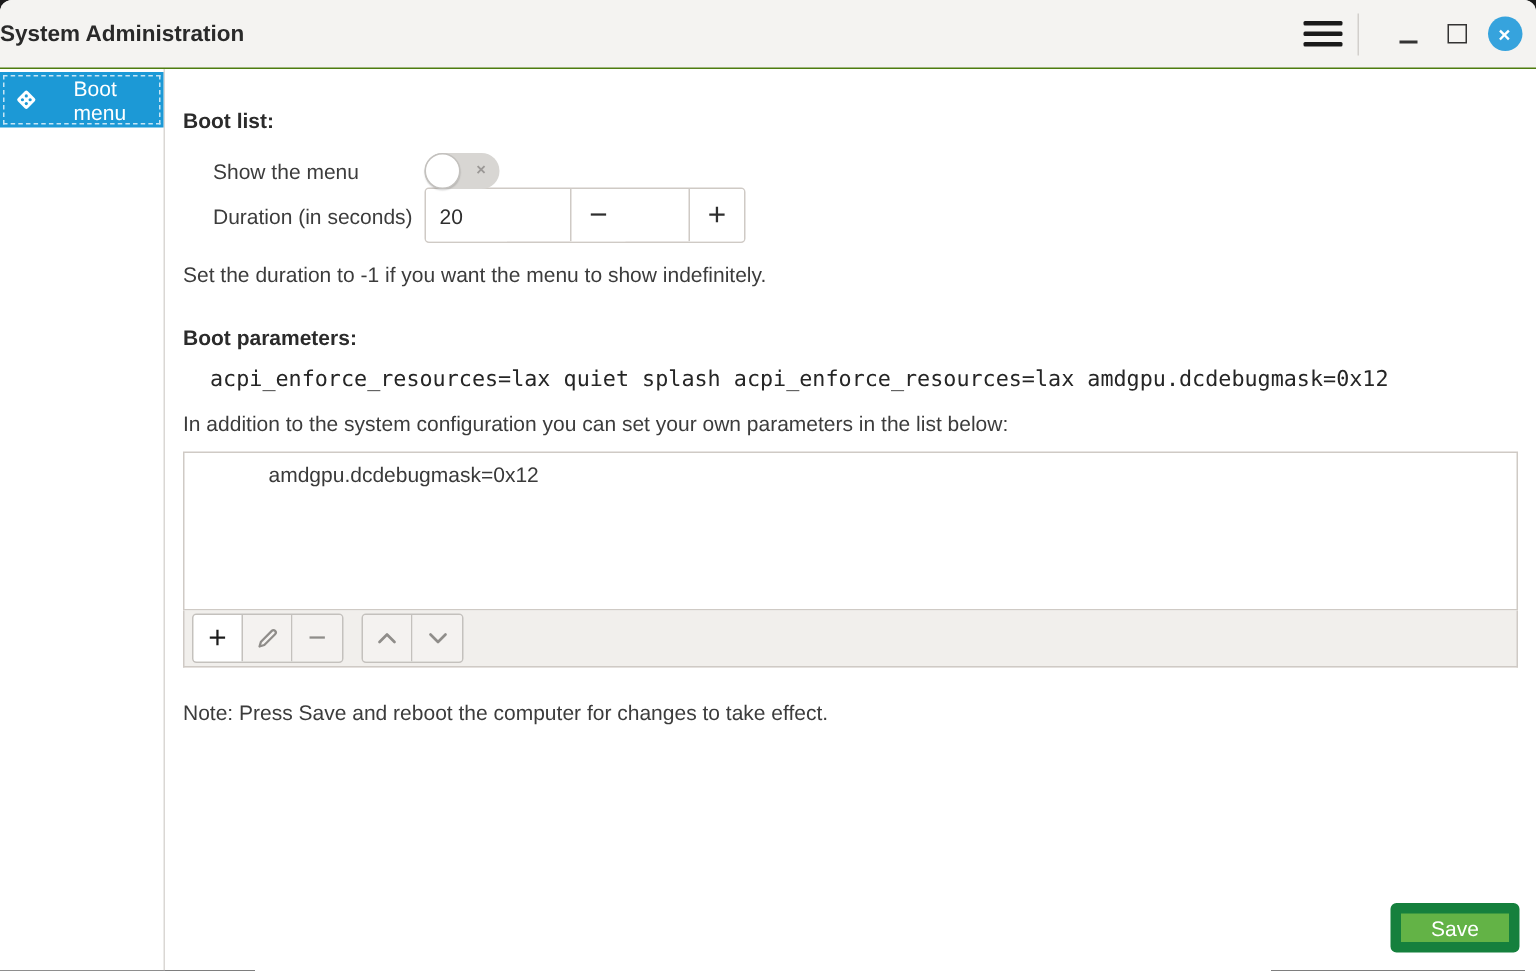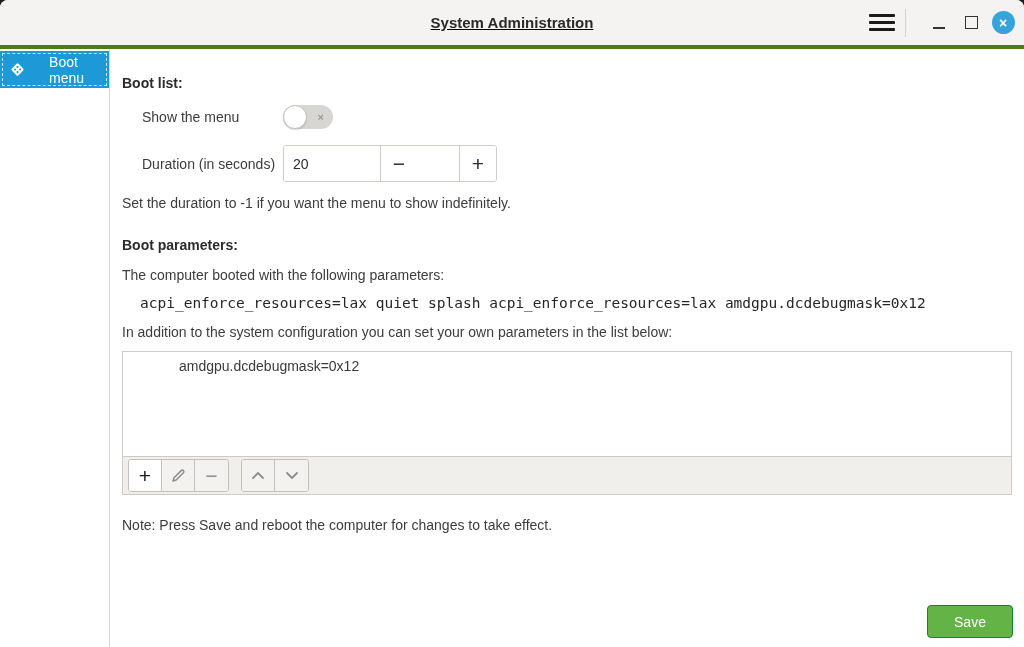--- a/index.html
+++ b/index.html
@@ -1,19 +1,19 @@
 <!DOCTYPE html>
 <html><head>
 <meta charset="utf-8">
 <style>
   html,body{margin:0;padding:0;background:#1b1b1b;font-family:"Liberation Sans","DejaVu Sans",sans-serif;}
   .window{width:1024px;height:647px;background:#ffffff;border-radius:8px 8px 0 0;overflow:hidden;position:relative;}
 
   
-  .titlebar{height:45px;background:#f4f3f1;border-bottom:4px solid #4d7c0f;position:relative;display:flex;align-items:center;justify-content:center;text-decoration:underline;}
+  .titlebar{height:45px;background:#f4f3f1;border-bottom:1px solid #4d7c0f;position:relative;display:flex;align-items:center;}
   .title{font-size:15px;font-weight:bold;color:#2a2a2a;}
   .tb-right{position:absolute;right:8px;top:0;height:45px;display:flex;align-items:center;}
   .hamburger{width:26px;height:26px;display:flex;flex-direction:column;justify-content:center;gap:4px;cursor:pointer;margin-right:10px;}
   .hamburger span{display:block;height:3px;background:#1a1a1a;border-radius:1px;}
   .tb-sep{width:1px;height:28px;background:#d2cfcc;margin-right:14px;}
   .winbtn{width:26px;height:26px;display:flex;align-items:center;justify-content:center;margin-left:6px;cursor:pointer;}
   .min-glyph{width:12px;height:0;border-bottom:2px solid #333;margin-top:10px;}
   .max-glyph{width:11px;height:11px;border:1.5px solid #333;}
   .close-circle{width:23px;height:23px;border-radius:50%;background:#36a3dd;color:#fff;display:flex;align-items:center;justify-content:center;font-size:14px;font-weight:bold;line-height:1;}
 
@@ -24,21 +24,21 @@
   .side-item.selected{background:#1c99d6;color:#fff;outline:1px dashed rgba(255,255,255,.75);outline-offset:-3px;}
   .side-item .label{font-size:14px;margin-left:16px;}
   .main{flex:1;position:relative;padding:0 12px;box-sizing:border-box;}
 
   
   .section-heading{font-size:14px;font-weight:bold;color:#2b2b2b;margin:0;}
   .h-bootmenu{padding-top:26px;}
   .h-params{padding-top:26px;}
   .ctl-row{display:flex;align-items:center;margin-left:20px;}
   .row-toggle{margin-top:14px;height:24px;}
-  .row-duration{margin-top:17px;height:35px;}
+  .row-duration{height:35px;}
   .ctl-label{font-size:14px;color:#3c3c3c;width:141px;flex:0 0 141px;}
   .para{font-size:14px;color:#3c3c3c;margin:0;}
   .hint{margin-top:14px;}
   .mono-line{font-family:"DejaVu Sans Mono","Liberation Mono",monospace;font-size:14.5px;color:#262626;margin:12px 0 0 18px;white-space:nowrap;}
   .mt14{margin-top:14px;} .mt12{margin-top:13px;}
 
   
   .toggle{width:50px;height:24px;border-radius:12px;background:#d8d6d3;position:relative;cursor:pointer;}
   .toggle .knob{position:absolute;left:0;top:0;width:24px;height:24px;border-radius:50%;background:#fff;border:1px solid #c3c1be;box-sizing:border-box;box-shadow:0 1px 1px rgba(0,0,0,.15);}
   .toggle .off-mark{position:absolute;right:9px;top:50%;transform:translateY(-50%);color:#9b9896;font-size:11px;font-weight:bold;line-height:1;}
@@ -55,21 +55,21 @@
   .btn-group{display:flex;border:1px solid #c4c1bd;border-radius:3px;overflow:hidden;height:31px;}
   .btn-group + .btn-group{margin-left:12px;}
   .tb-btn{width:33px;height:31px;display:flex;align-items:center;justify-content:center;background:#f4f2f0;border:none;border-right:1px solid #c4c1bd;cursor:pointer;padding:0;}
   .tb-btn:last-child{border-right:none;}
   .tb-btn.active{background:#ffffff;}
   .glyph-plus{font-size:21px;color:#1c1c1c;line-height:1;font-weight:400;}
   .glyph-minus{font-size:21px;color:#8f8d8a;line-height:1;}
 
   
   .note{margin-top:22px;}
-  .save-btn{position:absolute;right:11px;top:556px;width:86px;height:33px;background:#63b346;border:1px solid #15803d;border-radius:4px;color:#fff;font-size:14px;display:flex;align-items:center;justify-content:center;cursor:pointer;font-family:inherit;}
+  .save-btn{position:absolute;right:11px;top:556px;width:86px;height:33px;background:#63b346;border:7px solid #15803d;border-radius:4px;color:#fff;font-size:14px;display:flex;align-items:center;justify-content:center;cursor:pointer;font-family:inherit;}
 </style>
 </head>
 <body>
 
 <div class="window">
 
   <div class="titlebar">
     <div class="title">System Administration</div>
     <div class="tb-right">
       <div class="hamburger">
@@ -123,21 +123,20 @@
           <input class="spin-entry" value="20" style="">
           <button class="spin-btn">−</button>
           <button class="spin-btn">+</button>
         </div>
       </div>
 
       <p class="para hint">Set the duration to -1 if you want the menu to show indefinitely.</p>
 
       <p class="section-heading h-params">Boot parameters:</p>
 
-      <p class="para mt14">The computer booted with the following parameters:</p>
 
       <div class="mono-line">acpi_enforce_resources=lax quiet splash acpi_enforce_resources=lax amdgpu.dcdebugmask=0x12</div>
 
       <p class="para mt12">In addition to the system configuration you can set your own parameters in the list below:</p>
 
       <div class="listbox">
         <div class="list-row">amdgpu.dcdebugmask=0x12</div>
       </div>
 
       <div class="list-toolbar">

